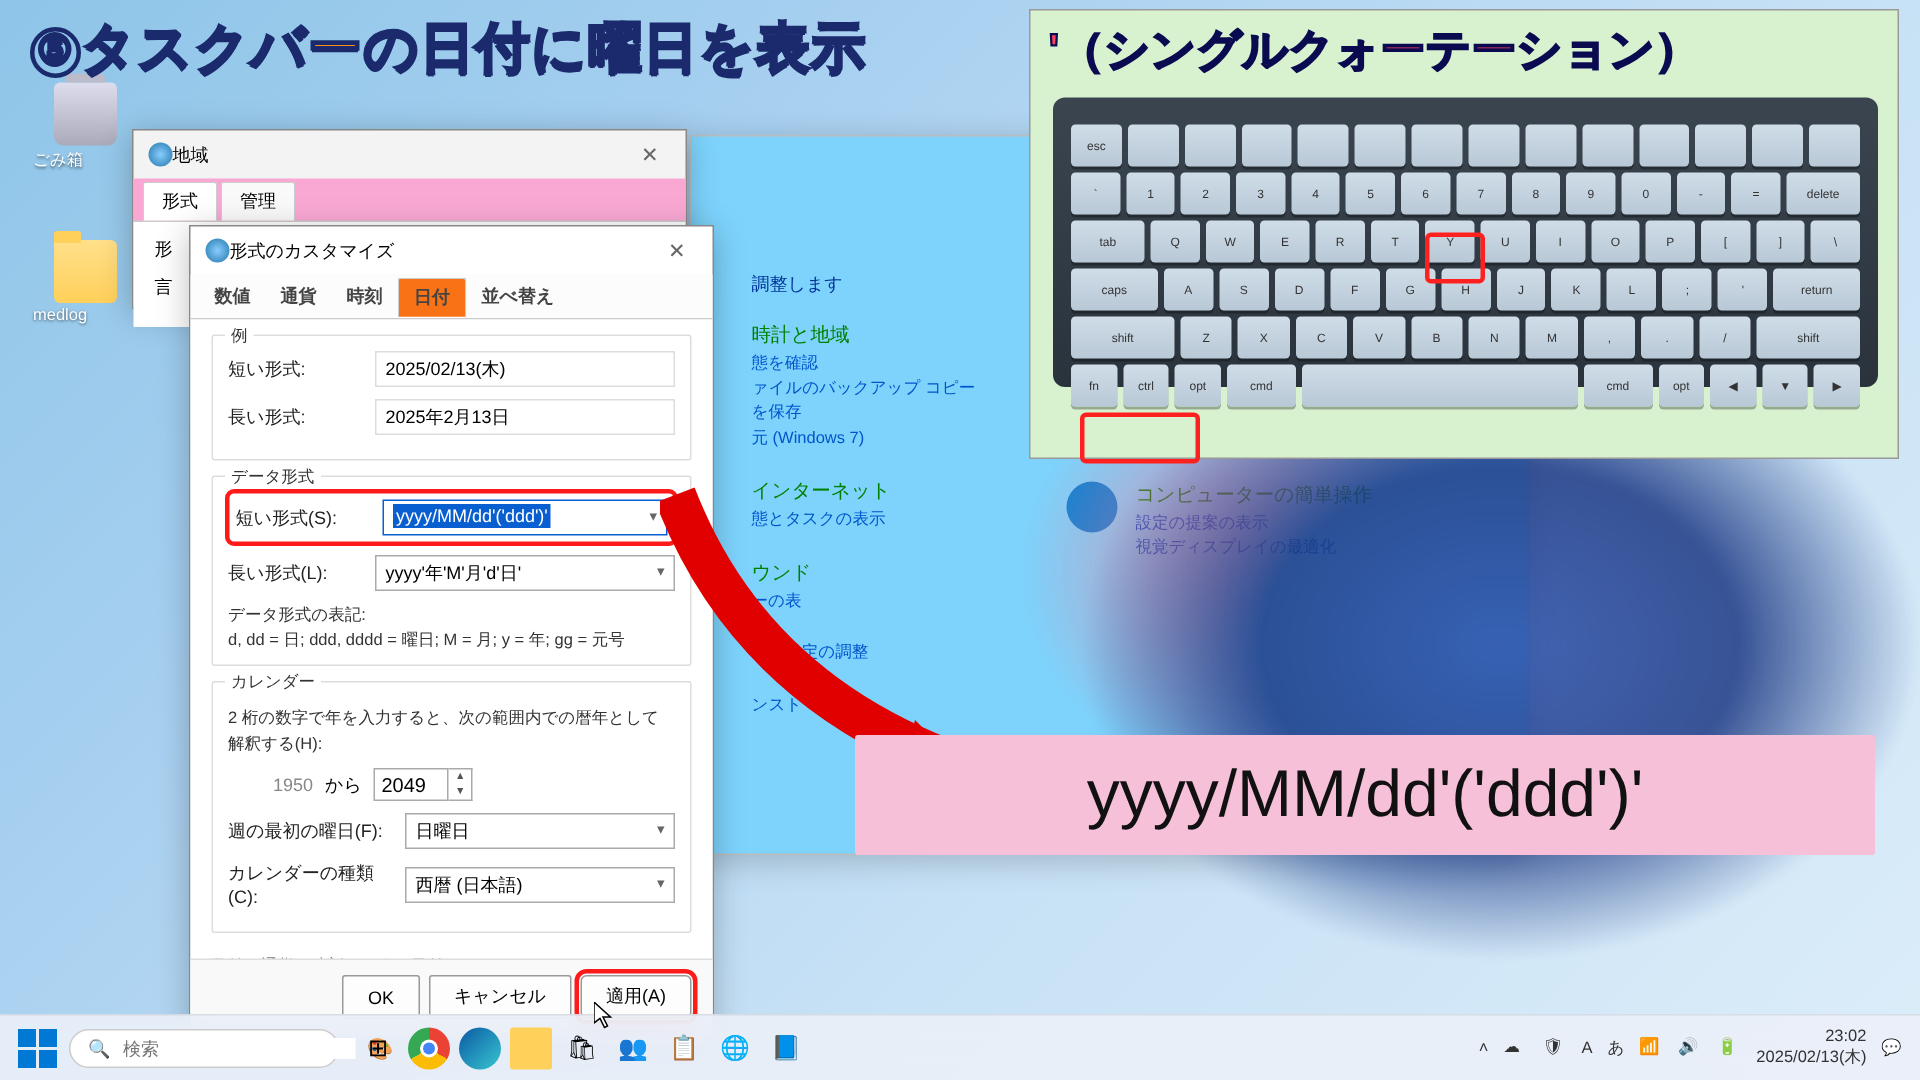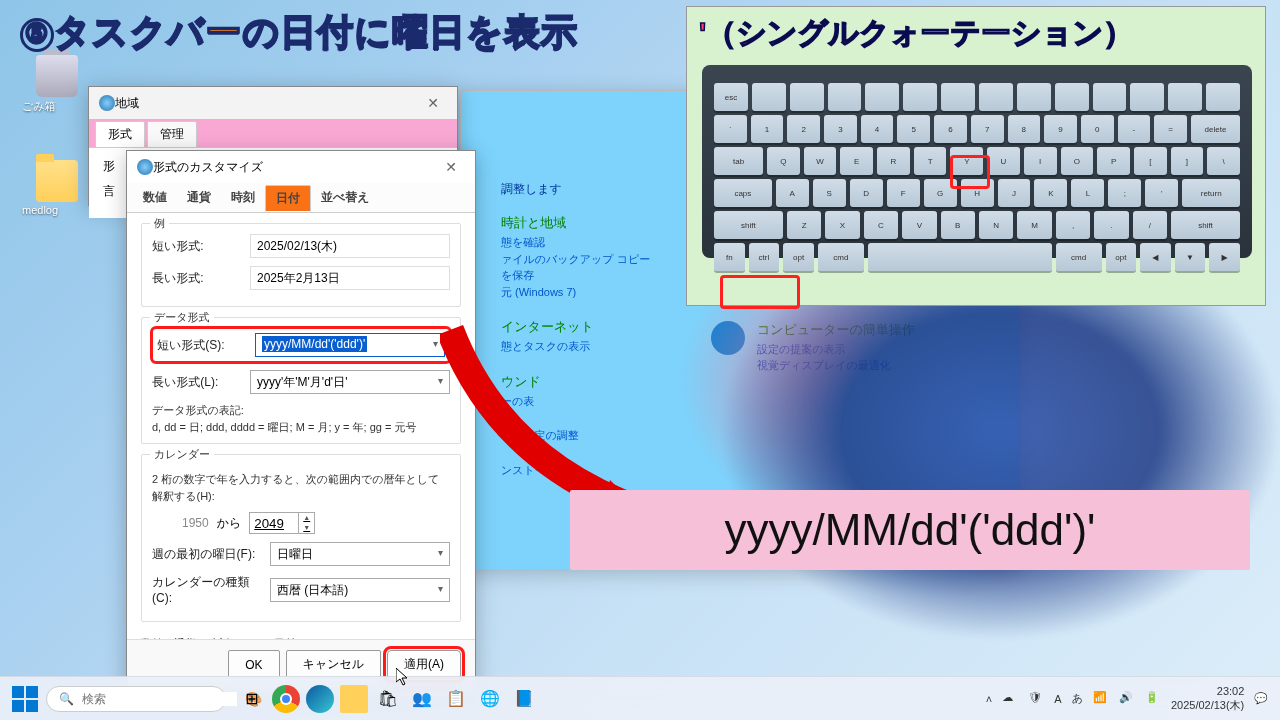--- a/index.html
+++ b/index.html
@@ -53,21 +53,21 @@
   .finput, select.finput { flex:1; border:1px solid #aaa; padding:3px 6px; font-size:12px; background:#fff; height:24px;}
   .sel { position:relative; }
   .sel::after { content:'▾'; position:absolute; right:6px; top:4px; color:#666; font-size:10px;}
   .highlight-red { border:3px solid #ff1a1a; border-radius:6px; padding:4px;}
   .note { font-size:11px; color:#333; line-height:1.5; margin-top:6px;}
   .selected-text { background:#0a5fd0; color:#fff; padding:1px 2px;}
   .btn-row { display:flex; justify-content:flex-end; gap:6px; padding:10px 14px; border-top:1px solid #ddd; position:absolute; bottom:0; left:0; right:0; background:#f9f9f9;}
   .btn { border:1px solid #999; background:#fdfdfd; padding:5px 16px; font-size:12px; border-radius:2px; cursor:pointer;}
   .btn-highlight { outline:3px solid #ff1a1a; outline-offset:1px; border-radius:4px;}
   .reset-row { display:flex; align-items:center; gap:10px; font-size:11px; color:#333; margin-top:14px;}
-  .spin { display:inline-flex; align-items:center;text-decoration:underline;}
+  .spin { display:inline-flex; align-items:center;}
   .spin input { width:50px; border:1px solid #aaa; padding:2px 4px; height:22px;}
   .spin .arrows { width:16px; height:22px; border:1px solid #aaa; border-left:none; display:flex; flex-direction:column;}
   .spin .arrows span { flex:1; font-size:7px; text-align:center; line-height:10px; color:#555;}
 
   .cp-win { position:absolute; left:460px; top:90px; width:560px; height:480px; background:#7dd3fc; border:1px solid #bbb; box-shadow:0 4px 20px rgba(0,0,0,0.2); z-index:-1;}
   .cp-body { padding: 90px 20px 20px 40px; }
   .cp-heading { font-size:12px; color:#003399; margin-bottom:16px;}
   .cp-item { display:flex; gap:12px; margin-bottom:18px; align-items:flex-start;}
   .cp-icon { width:34px; height:34px; border-radius:50%; flex-shrink:0;}
   .cp-text .h { color:#008000; font-size:13px; margin-bottom:2px;}

